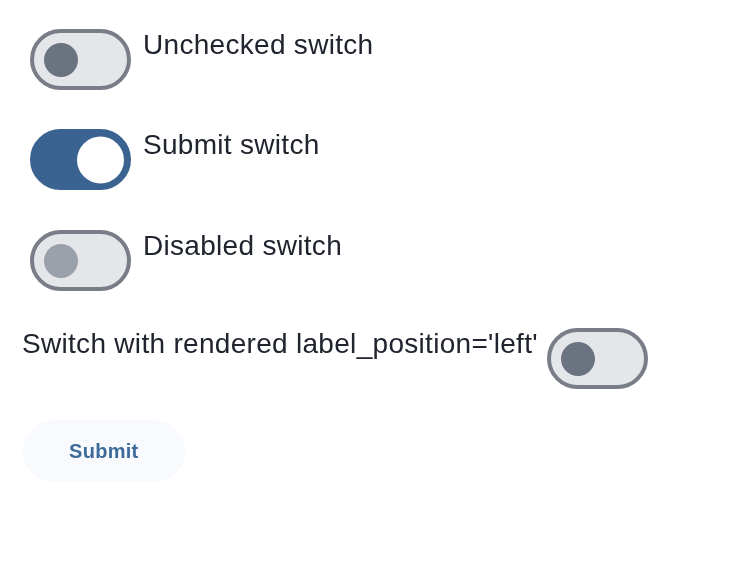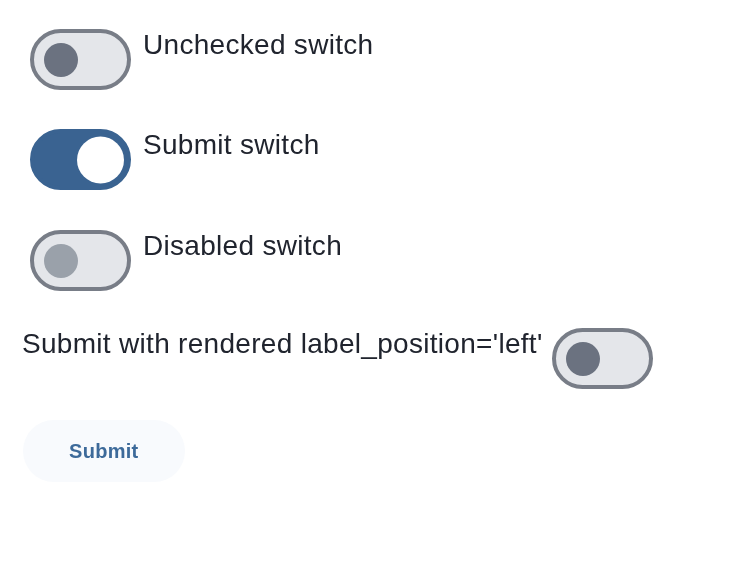--- a/index.html
+++ b/index.html
@@ -110,21 +110,21 @@
 </div>
 
 <div class="row row-3">
   <div class="switch disabled" role="switch" aria-checked="false" aria-disabled="true">
     <span class="knob"></span>
   </div>
   <span class="switch-label">Disabled switch</span>
 </div>
 
 <div class="row row-4">
-  <span class="switch-label left">Submit with rendered label_position='left'</span>
+  <span class="switch-label left">Switch with rendered label_position='left'</span>
   <div class="switch" role="switch" aria-checked="false">
     <span class="knob"></span>
   </div>
 </div>
 
 <button class="submit-btn">Submit</button>
 
 
 
 

